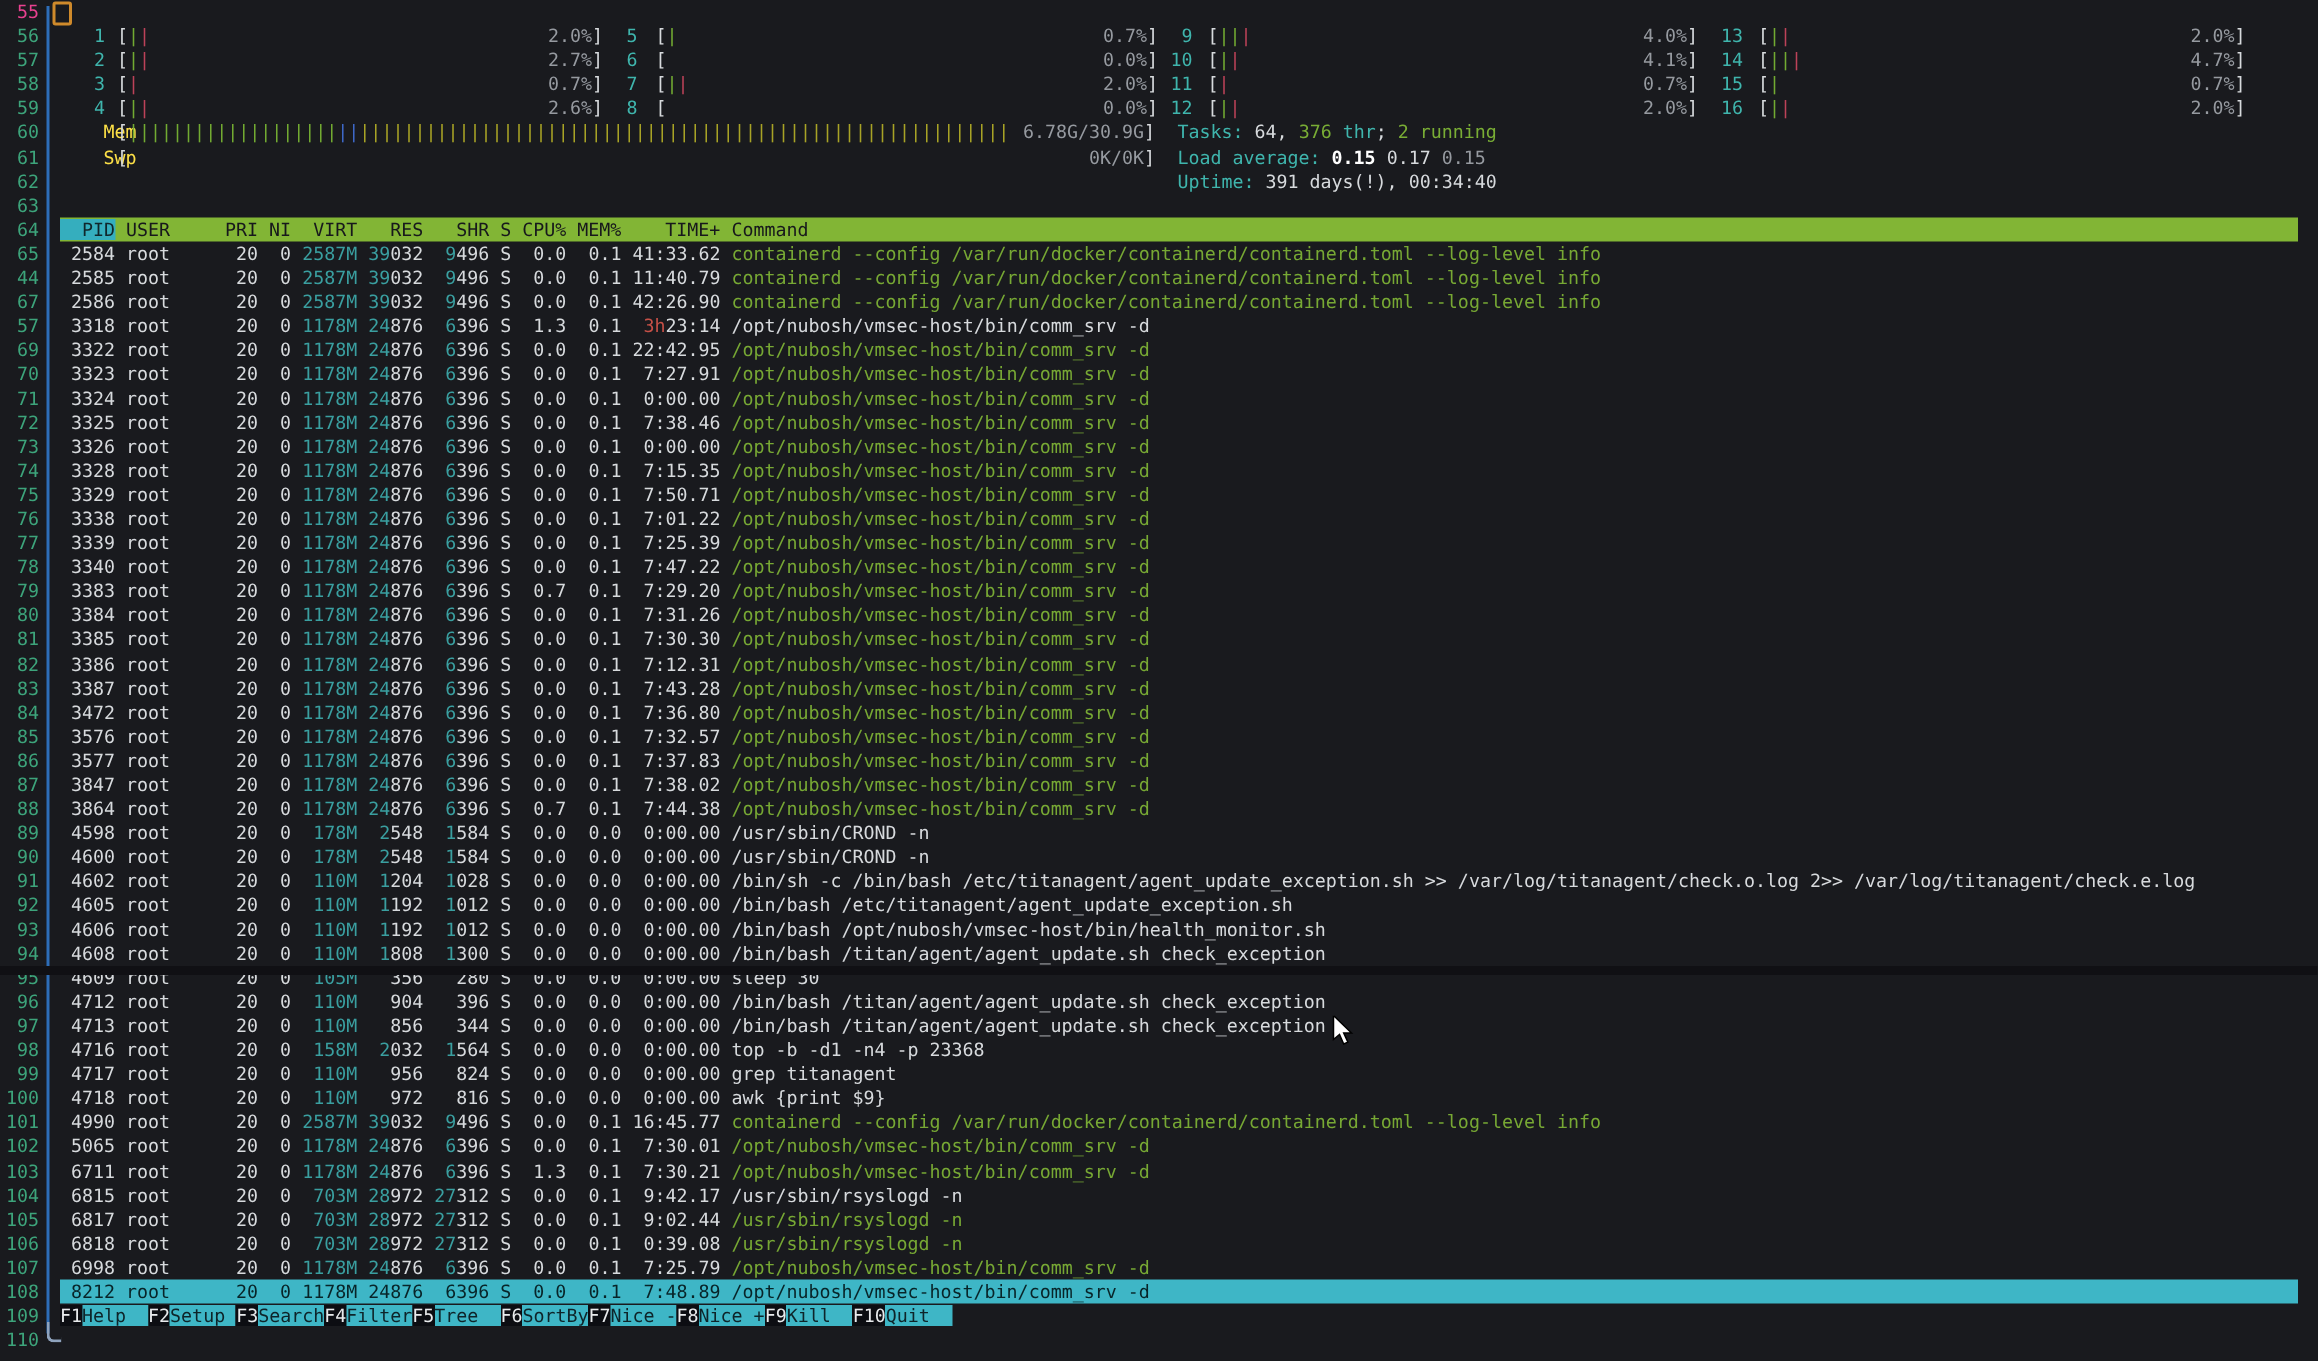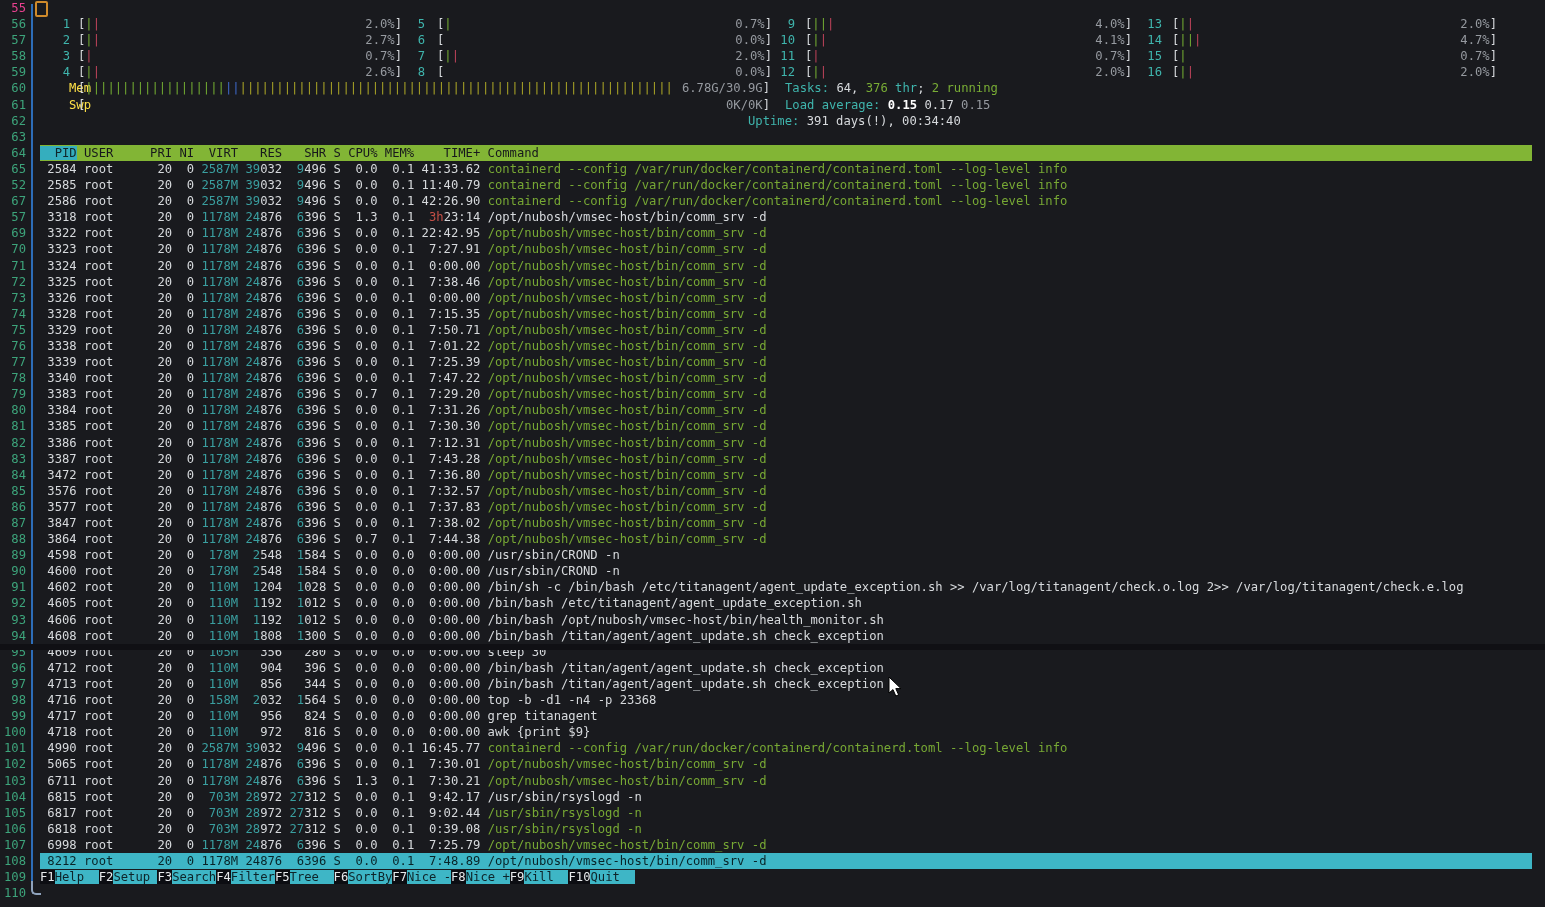--- a/index.html
+++ b/index.html
@@ -49,21 +49,21 @@
       <div class="gl">56</div>
       <div class="gl">57</div>
       <div class="gl">58</div>
       <div class="gl">59</div>
       <div class="gl">60</div>
       <div class="gl">61</div>
       <div class="gl">62</div>
       <div class="gl">63</div>
       <div class="gl">64</div>
       <div class="gl">65</div>
-      <div class="gl">52</div>
+      <div class="gl">44</div>
       <div class="gl">67</div>
       <div class="gl">57</div>
       <div class="gl">69</div>
       <div class="gl">70</div>
       <div class="gl">71</div>
       <div class="gl">72</div>
       <div class="gl">73</div>
       <div class="gl">74</div>
       <div class="gl">75</div>
       <div class="gl">76</div>
@@ -105,21 +105,21 @@
   <div id="rule"></div>
   <div id="rulecorner"></div>
   <div id="content">
       <div class="ln"><span class="curbox"></span></div>
       <div class="ln"><span class="mnum" style="left:-4px;width:34px">1</span><span class="mbody" style="left:38px;width:324px">[<span class="mbars"><span class="bg">|</span><span class="br">|</span></span><span class="mpct">2.0%</span>]</span><span class="mnum" style="left:351px;width:34px">5</span><span class="mbody" style="left:397px;width:335px">[<span class="mbars"><span class="bg">|</span></span><span class="mpct">0.7%</span>]</span><span class="mnum" style="left:721px;width:34px">9</span><span class="mbody" style="left:765px;width:327px">[<span class="mbars"><span class="bg">|</span><span class="bg">|</span><span class="br">|</span></span><span class="mpct">4.0%</span>]</span><span class="mnum" style="left:1088px;width:34px">13</span><span class="mbody" style="left:1132px;width:325px">[<span class="mbars"><span class="bg">|</span><span class="br">|</span></span><span class="mpct">2.0%</span>]</span></div>
       <div class="ln"><span class="mnum" style="left:-4px;width:34px">2</span><span class="mbody" style="left:38px;width:324px">[<span class="mbars"><span class="bg">|</span><span class="br">|</span></span><span class="mpct">2.7%</span>]</span><span class="mnum" style="left:351px;width:34px">6</span><span class="mbody" style="left:397px;width:335px">[<span class="mbars"></span><span class="mpct">0.0%</span>]</span><span class="mnum" style="left:721px;width:34px">10</span><span class="mbody" style="left:765px;width:327px">[<span class="mbars"><span class="bg">|</span><span class="br">|</span></span><span class="mpct">4.1%</span>]</span><span class="mnum" style="left:1088px;width:34px">14</span><span class="mbody" style="left:1132px;width:325px">[<span class="mbars"><span class="bg">|</span><span class="bg">|</span><span class="br">|</span></span><span class="mpct">4.7%</span>]</span></div>
       <div class="ln"><span class="mnum" style="left:-4px;width:34px">3</span><span class="mbody" style="left:38px;width:324px">[<span class="mbars"><span class="br">|</span></span><span class="mpct">0.7%</span>]</span><span class="mnum" style="left:351px;width:34px">7</span><span class="mbody" style="left:397px;width:335px">[<span class="mbars"><span class="bg">|</span><span class="br">|</span></span><span class="mpct">2.0%</span>]</span><span class="mnum" style="left:721px;width:34px">11</span><span class="mbody" style="left:765px;width:327px">[<span class="mbars"><span class="br">|</span></span><span class="mpct">0.7%</span>]</span><span class="mnum" style="left:1088px;width:34px">15</span><span class="mbody" style="left:1132px;width:325px">[<span class="mbars"><span class="bg">|</span></span><span class="mpct">0.7%</span>]</span></div>
       <div class="ln"><span class="mnum" style="left:-4px;width:34px">4</span><span class="mbody" style="left:38px;width:324px">[<span class="mbars"><span class="bg">|</span><span class="br">|</span></span><span class="mpct">2.6%</span>]</span><span class="mnum" style="left:351px;width:34px">8</span><span class="mbody" style="left:397px;width:335px">[<span class="mbars"></span><span class="mpct">0.0%</span>]</span><span class="mnum" style="left:721px;width:34px">12</span><span class="mbody" style="left:765px;width:327px">[<span class="mbars"><span class="bg">|</span><span class="br">|</span></span><span class="mpct">2.0%</span>]</span><span class="mnum" style="left:1088px;width:34px">16</span><span class="mbody" style="left:1132px;width:325px">[<span class="mbars"><span class="bg">|</span><span class="br">|</span></span><span class="mpct">2.0%</span>]</span></div>
       <div class="ln"><span class="mlabel">Mem</span><span class="mbody" style="left:38px;width:692px">[<span class="mbars"><span class="bg">|</span><span class="bg">|</span><span class="bg">|</span><span class="bg">|</span><span class="bg">|</span><span class="bg">|</span><span class="bg">|</span><span class="bg">|</span><span class="bg">|</span><span class="bg">|</span><span class="bg">|</span><span class="bg">|</span><span class="bg">|</span><span class="bg">|</span><span class="bg">|</span><span class="bg">|</span><span class="bg">|</span><span class="bg">|</span><span class="bg">|</span><span class="bb">|</span><span class="bb">|</span><span class="by">|</span><span class="by">|</span><span class="by">|</span><span class="by">|</span><span class="by">|</span><span class="by">|</span><span class="by">|</span><span class="by">|</span><span class="by">|</span><span class="by">|</span><span class="by">|</span><span class="by">|</span><span class="by">|</span><span class="by">|</span><span class="by">|</span><span class="by">|</span><span class="by">|</span><span class="by">|</span><span class="by">|</span><span class="by">|</span><span class="by">|</span><span class="by">|</span><span class="by">|</span><span class="by">|</span><span class="by">|</span><span class="by">|</span><span class="by">|</span><span class="by">|</span><span class="by">|</span><span class="by">|</span><span class="by">|</span><span class="by">|</span><span class="by">|</span><span class="by">|</span><span class="by">|</span><span class="by">|</span><span class="by">|</span><span class="by">|</span><span class="by">|</span><span class="by">|</span><span class="by">|</span><span class="by">|</span><span class="by">|</span><span class="by">|</span><span class="by">|</span><span class="by">|</span><span class="by">|</span><span class="by">|</span><span class="by">|</span><span class="by">|</span><span class="by">|</span><span class="by">|</span><span class="by">|</span><span class="by">|</span><span class="by">|</span><span class="by">|</span><span class="by">|</span><span class="by">|</span><span class="by">|</span></span><span class="mpct">6.78G/30.9G</span>]</span><span class="abs" style="left:745px"><span class="cy">Tasks: </span><span class="wt">64</span><span class="wt">, </span><span class="gn">376</span><span class="cy"> thr</span><span class="wt">; </span><span class="gn">2</span><span class="gn"> running</span></span></div>
       <div class="ln"><span class="mlabel">Swp</span><span class="mbody" style="left:38px;width:692px">[<span class="mbars"></span><span class="mpct">0K/0K</span>]</span><span class="abs" style="left:745px"><span class="cy">Load average: </span><span class="wb">0.15 </span><span class="wt">0.17 </span><span class="gy">0.15</span></span></div>
-      <div class="ln"><span class="abs" style="left:708px"><span class="cy">Uptime: </span><span class="wt">391 days(!), 00:34:40</span></span></div>
+      <div class="ln"><span class="abs" style="left:745px"><span class="cy">Uptime: </span><span class="wt">391 days(!), 00:34:40</span></span></div>
       <div class="ln"></div>
       <div class="ln hdr"><span class="hchip">  PID</span> USER     PRI NI  VIRT   RES   SHR S CPU% MEM%    TIME+ Command</div>
       <div class="ln prow"> 2584 root      20  0 <span class="tl">2587M</span> <span class="tl">39</span>032 <span class="tl"> 9</span>496 S  0.0  0.1 41:33.62 <span class="cmdg">containerd --config /var/run/docker/containerd/containerd.toml --log-level info</span></div>
       <div class="ln prow"> 2585 root      20  0 <span class="tl">2587M</span> <span class="tl">39</span>032 <span class="tl"> 9</span>496 S  0.0  0.1 11:40.79 <span class="cmdg">containerd --config /var/run/docker/containerd/containerd.toml --log-level info</span></div>
       <div class="ln prow"> 2586 root      20  0 <span class="tl">2587M</span> <span class="tl">39</span>032 <span class="tl"> 9</span>496 S  0.0  0.1 42:26.90 <span class="cmdg">containerd --config /var/run/docker/containerd/containerd.toml --log-level info</span></div>
       <div class="ln prow"> 3318 root      20  0 <span class="tl">1178M</span> <span class="tl">24</span>876 <span class="tl"> 6</span>396 S  1.3  0.1  <span class="rd">3h</span>23:14 <span class="cmdw">/opt/nubosh/vmsec-host/bin/comm_srv -d</span></div>
       <div class="ln prow"> 3322 root      20  0 <span class="tl">1178M</span> <span class="tl">24</span>876 <span class="tl"> 6</span>396 S  0.0  0.1 22:42.95 <span class="cmdg">/opt/nubosh/vmsec-host/bin/comm_srv -d</span></div>
       <div class="ln prow"> 3323 root      20  0 <span class="tl">1178M</span> <span class="tl">24</span>876 <span class="tl"> 6</span>396 S  0.0  0.1  7:27.91 <span class="cmdg">/opt/nubosh/vmsec-host/bin/comm_srv -d</span></div>
       <div class="ln prow"> 3324 root      20  0 <span class="tl">1178M</span> <span class="tl">24</span>876 <span class="tl"> 6</span>396 S  0.0  0.1  0:00.00 <span class="cmdg">/opt/nubosh/vmsec-host/bin/comm_srv -d</span></div>
       <div class="ln prow"> 3325 root      20  0 <span class="tl">1178M</span> <span class="tl">24</span>876 <span class="tl"> 6</span>396 S  0.0  0.1  7:38.46 <span class="cmdg">/opt/nubosh/vmsec-host/bin/comm_srv -d</span></div>

